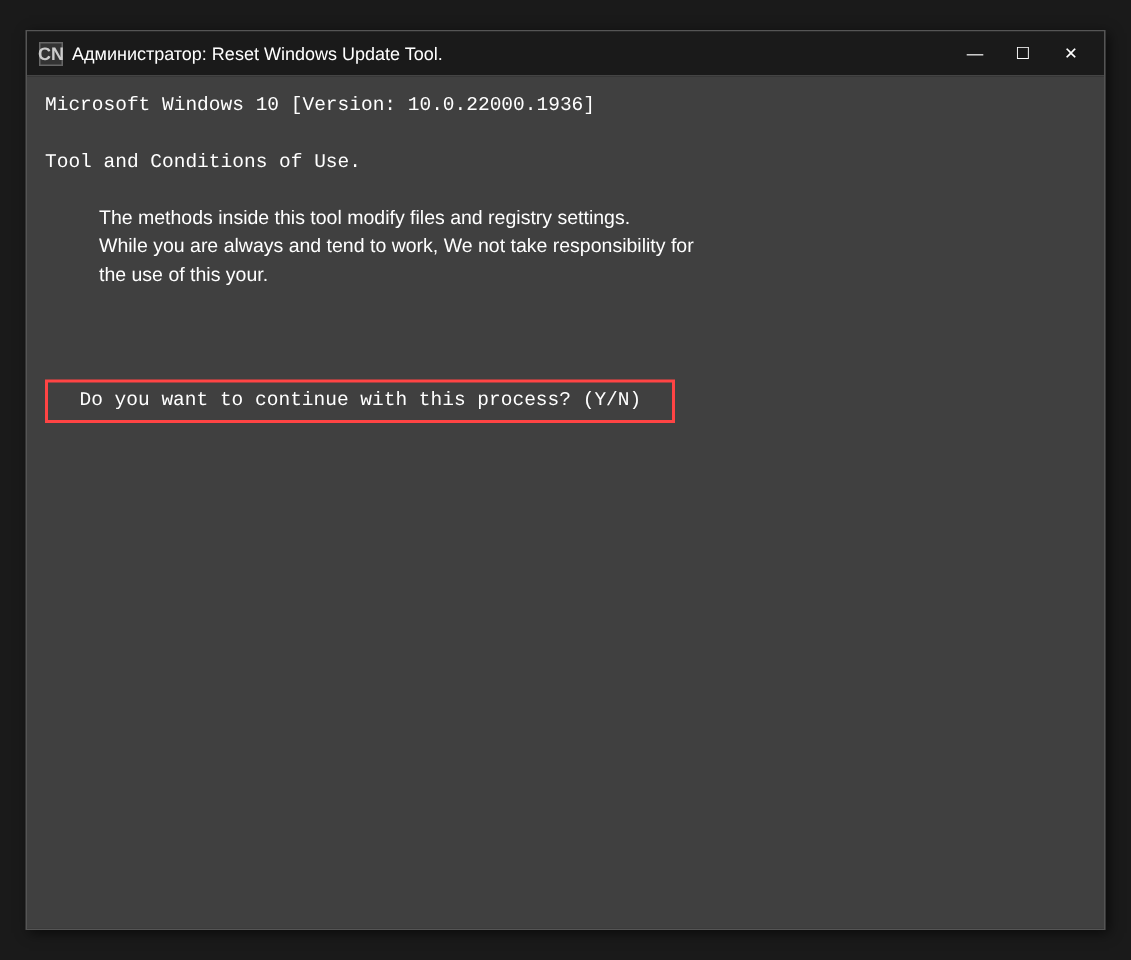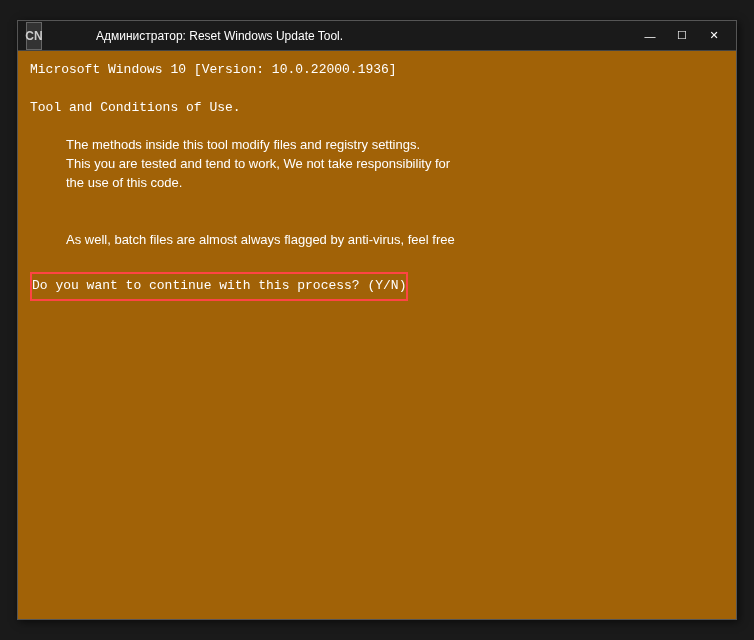--- a/index.html
+++ b/index.html
@@ -32,39 +32,38 @@
       height: 30px;
       display: flex;
       align-items: center;
       padding: 0 8px;
       flex-shrink: 0;
       border-bottom: 1px solid #444;
     }
 
     .title-bar-icon {
       width: 16px;
-      height: 28px;
+      height: 16px;
       margin-right: 6px;
       display: flex;
       align-items: center;
       justify-content: center;
       font-size: 12px;
       color: #ccc;
       font-weight: bold;
       background: #333;
       border: 1px solid #666;
       flex-shrink: 0;
     }
 
     .title-bar-text {
       color: #ffffff;
       font-size: 12px;
       flex: 1;
       font-family: 'Segoe UI', Arial, sans-serif;
-      margin-left: 48px;
     }
 
     .title-bar-controls {
       display: flex;
       gap: 4px;
       align-items: center;
     }
 
     .title-btn {
       width: 28px;
@@ -74,42 +73,42 @@
       color: #ffffff;
       font-size: 11px;
       cursor: pointer;
       display: flex;
       align-items: center;
       justify-content: center;
       font-family: Arial, sans-serif;
     }
 
     .console-area {
-      background: #a16207;
+      background: #404040;
       flex: 1;
       padding: 10px 12px;
       overflow: hidden;
       font-family: 'Courier New', 'Lucida Console', monospace;
       font-size: 13px;
       color: #ffffff;
       line-height: 1.45;
     }
 
     .console-line {
       white-space: pre-wrap;
       font-family: 'Courier New', 'Lucida Console', monospace;
     }
 
     .console-blank {
       height: 1.45em;
     }
 
     .prompt-box {
       border: 2px solid #ff4444;
-      padding: 3px 0;
+      padding: 3px 21px;
       display: inline-block;
       margin-top: 4px;
     }
 
     .indent {
       display: block;
       padding-left: 36px;
       white-space: pre-wrap;
       font-family: Liberation Sans, sans-serif;
     }
@@ -129,23 +128,22 @@
       <button class="title-btn close">✕</button>
     </div>
   </div>
 
   <div class="console-area">
     <div class="console-line">Microsoft Windows 10 [Version: 10.0.22000.1936]</div>
     <div class="console-blank"></div>
     <div class="console-line">Tool and Conditions of Use.</div>
     <div class="console-blank"></div>
     <div class="indent">The methods inside this tool modify files and registry settings.</div>
-    <div class="indent">This you are tested and tend to work, We not take responsibility for</div>
-    <div class="indent">the use of this code.</div>
+    <div class="indent">While you are always and tend to work, We not take responsibility for</div>
+    <div class="indent">the use of this your.</div>
     <div class="console-blank"></div>
     <div class="console-blank"></div>
-    <div class="indent">As well, batch files are almost always flagged by anti-virus, feel free</div>
     <div class="console-blank"></div>
     <div class="prompt-box">
       <span class="console-line">Do you want to continue with this process? (Y/N)</span>
     </div>
   </div>
 </div>
 
 </body></html>

